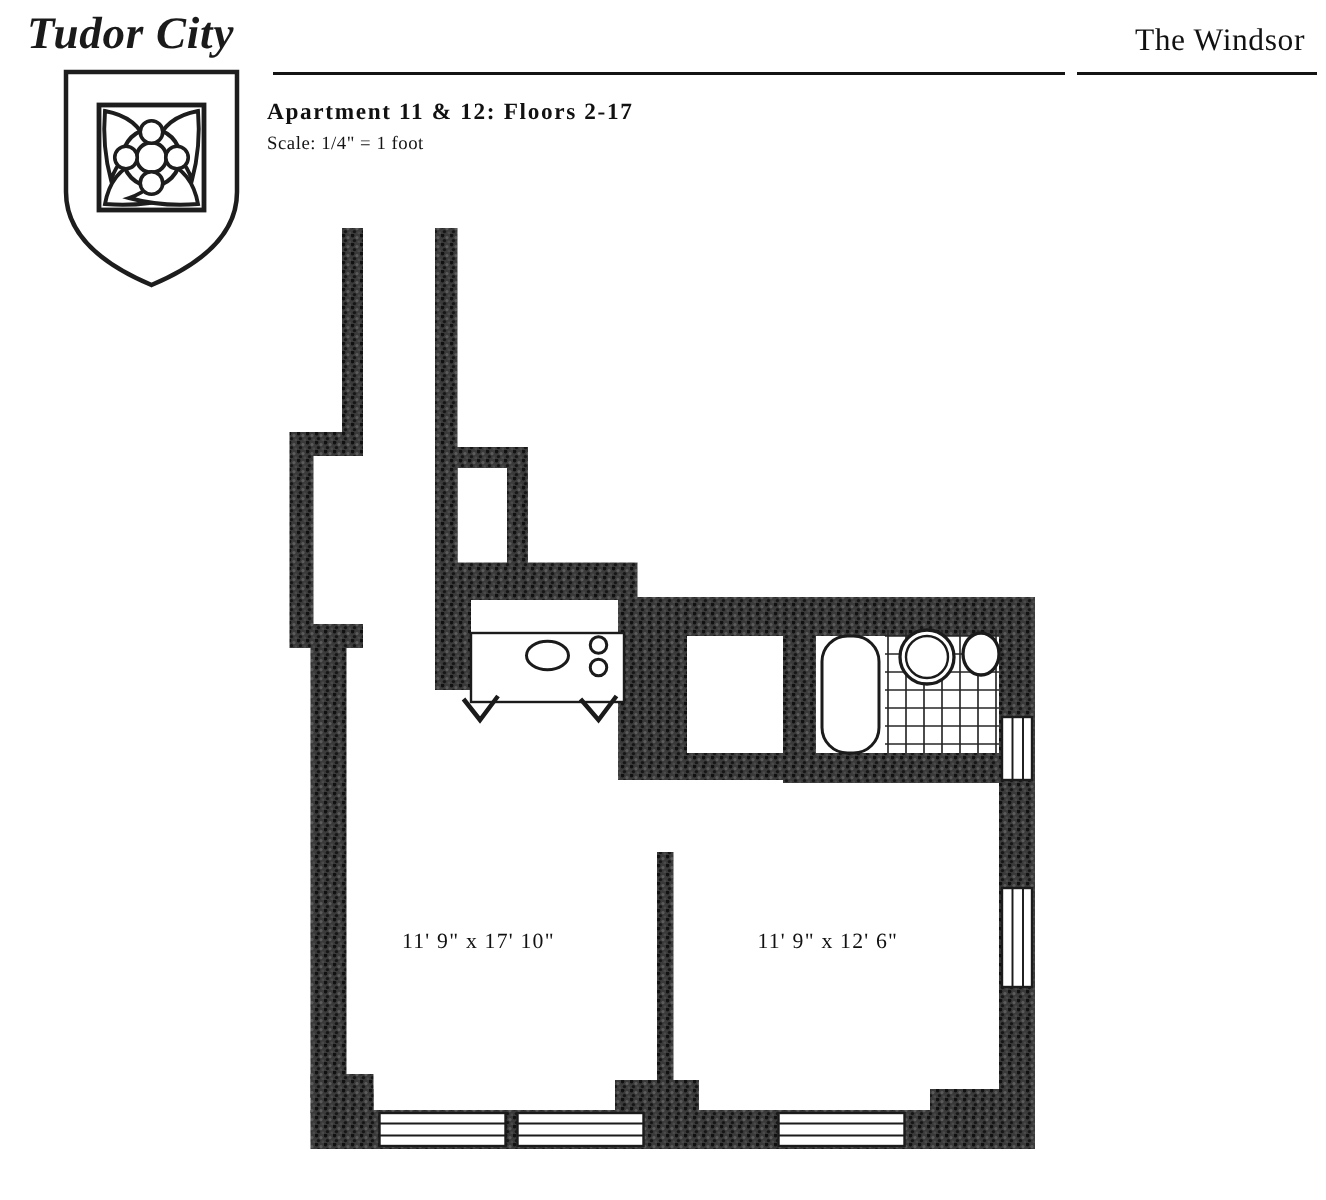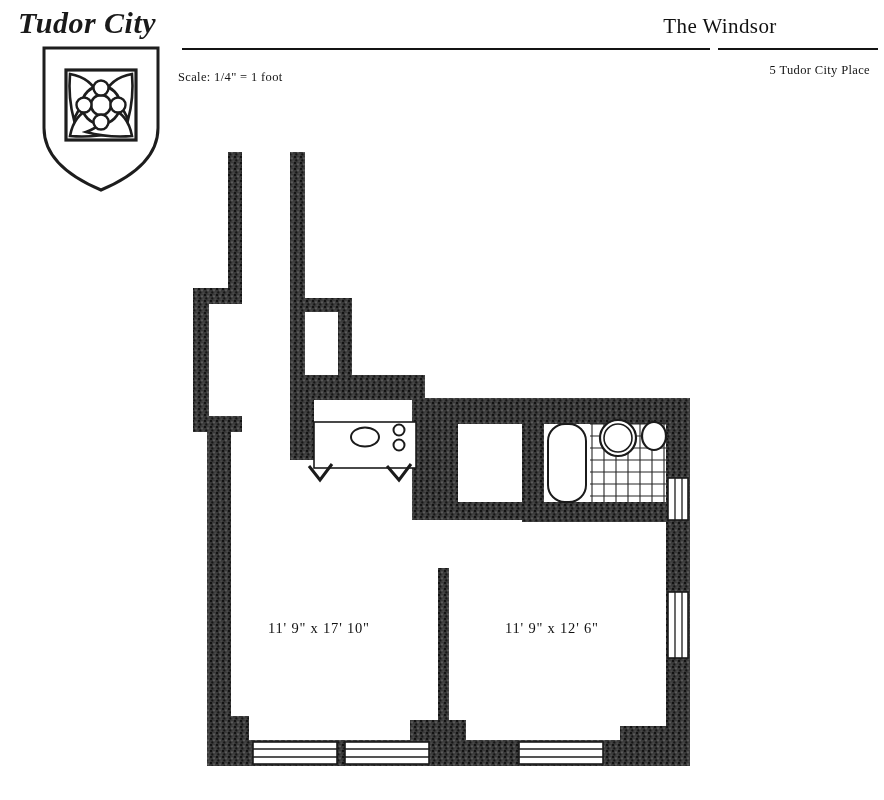--- a/index.html
+++ b/index.html
@@ -88,21 +88,21 @@
     font-weight: 400;
     letter-spacing: 0.35px;
     color: #141414;
     white-space: nowrap;
   }
 
   .building-block {
     position: absolute;
     right: 10px;
     top: 14px;
-    text-align: center;
+    text-align: right;
     width: 300px;
   }
   .building-name {
     font-family: "Liberation Serif", serif;
     font-size: 21px;
     font-weight: 400;
     letter-spacing: 0.4px;
     color: #111111;
   }
   .addr-block {
@@ -163,28 +163,28 @@
       <circle cx="61" cy="78" r="7.5" fill="#ffffff" stroke="#1d1d1d" stroke-width="2.4"></circle>
       <circle cx="44" cy="61" r="7.5" fill="#ffffff" stroke="#1d1d1d" stroke-width="2.4"></circle>
       <circle cx="78" cy="61" r="7.5" fill="#ffffff" stroke="#1d1d1d" stroke-width="2.4"></circle>
     </svg>
   </div>
 
   <div class="rule-left"></div>
   <div class="rule-right"></div>
 
   <div class="title-block">
+    <div class="apt-title">Apartment 11 &amp; 12:  Floors 2-17</div>
     <div class="apt-scale">Scale: 1/4" = 1 foot</div>
   </div>
 
   <div class="building-block">
     <div class="building-name">The Windsor</div>
   </div>
   <div class="addr-block">
-    <div class="addr-line">5 Tudor City Place</div>
   </div>
 
   <svg id="plan" width="884" height="800" viewBox="0 0 884 800">
 
     <defs>
 
       <pattern id="wallInk" patternUnits="userSpaceOnUse" width="6" height="6">
         <rect width="6" height="6" fill="#3a3a3a"></rect>
         <circle cx="1" cy="1" r="1.25" fill="#111111"></circle>
         <circle cx="4" cy="2.4" r="1.05" fill="#5b5b5b"></circle>

